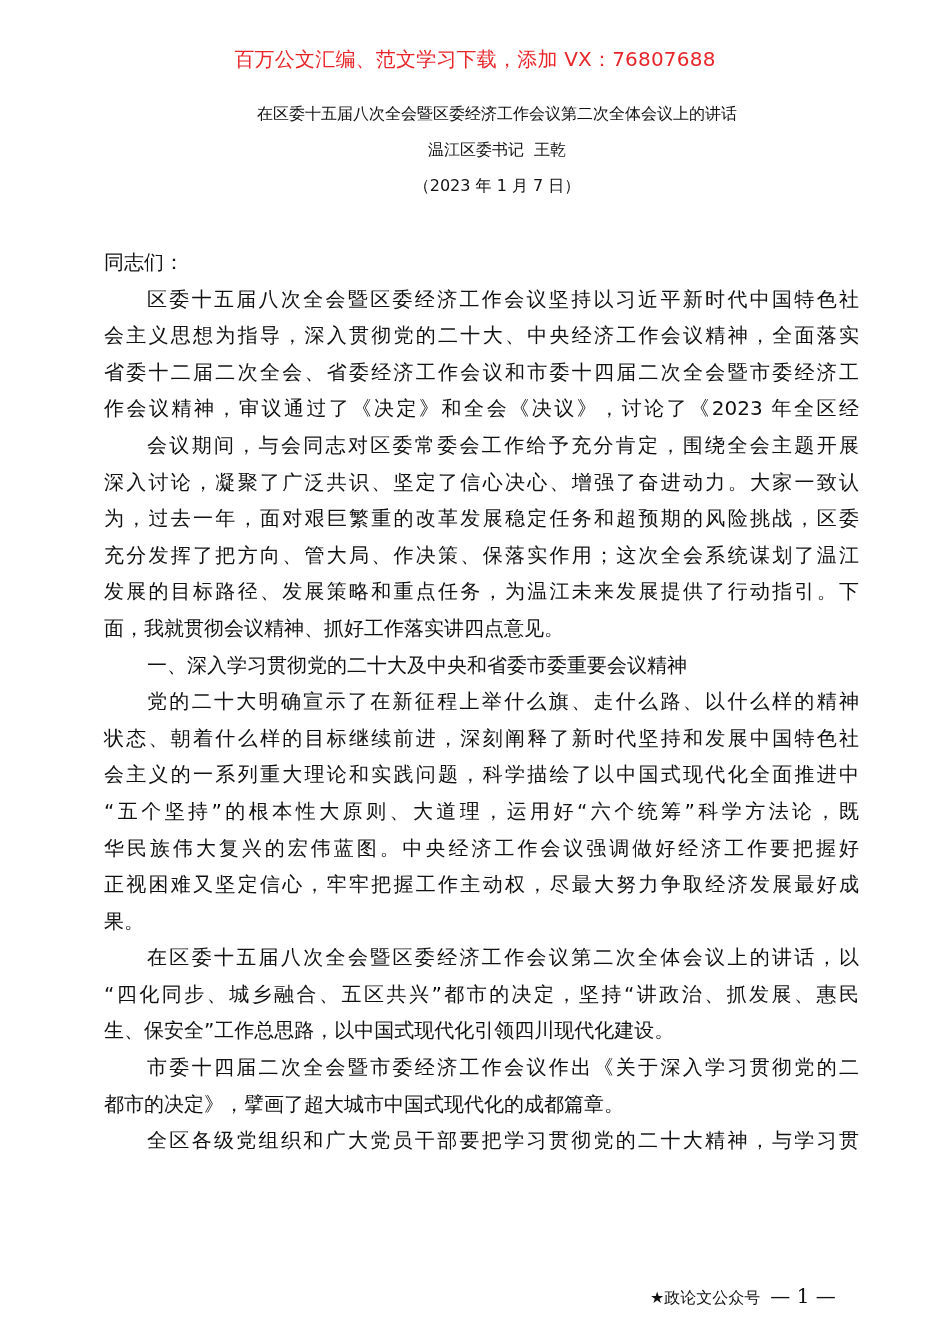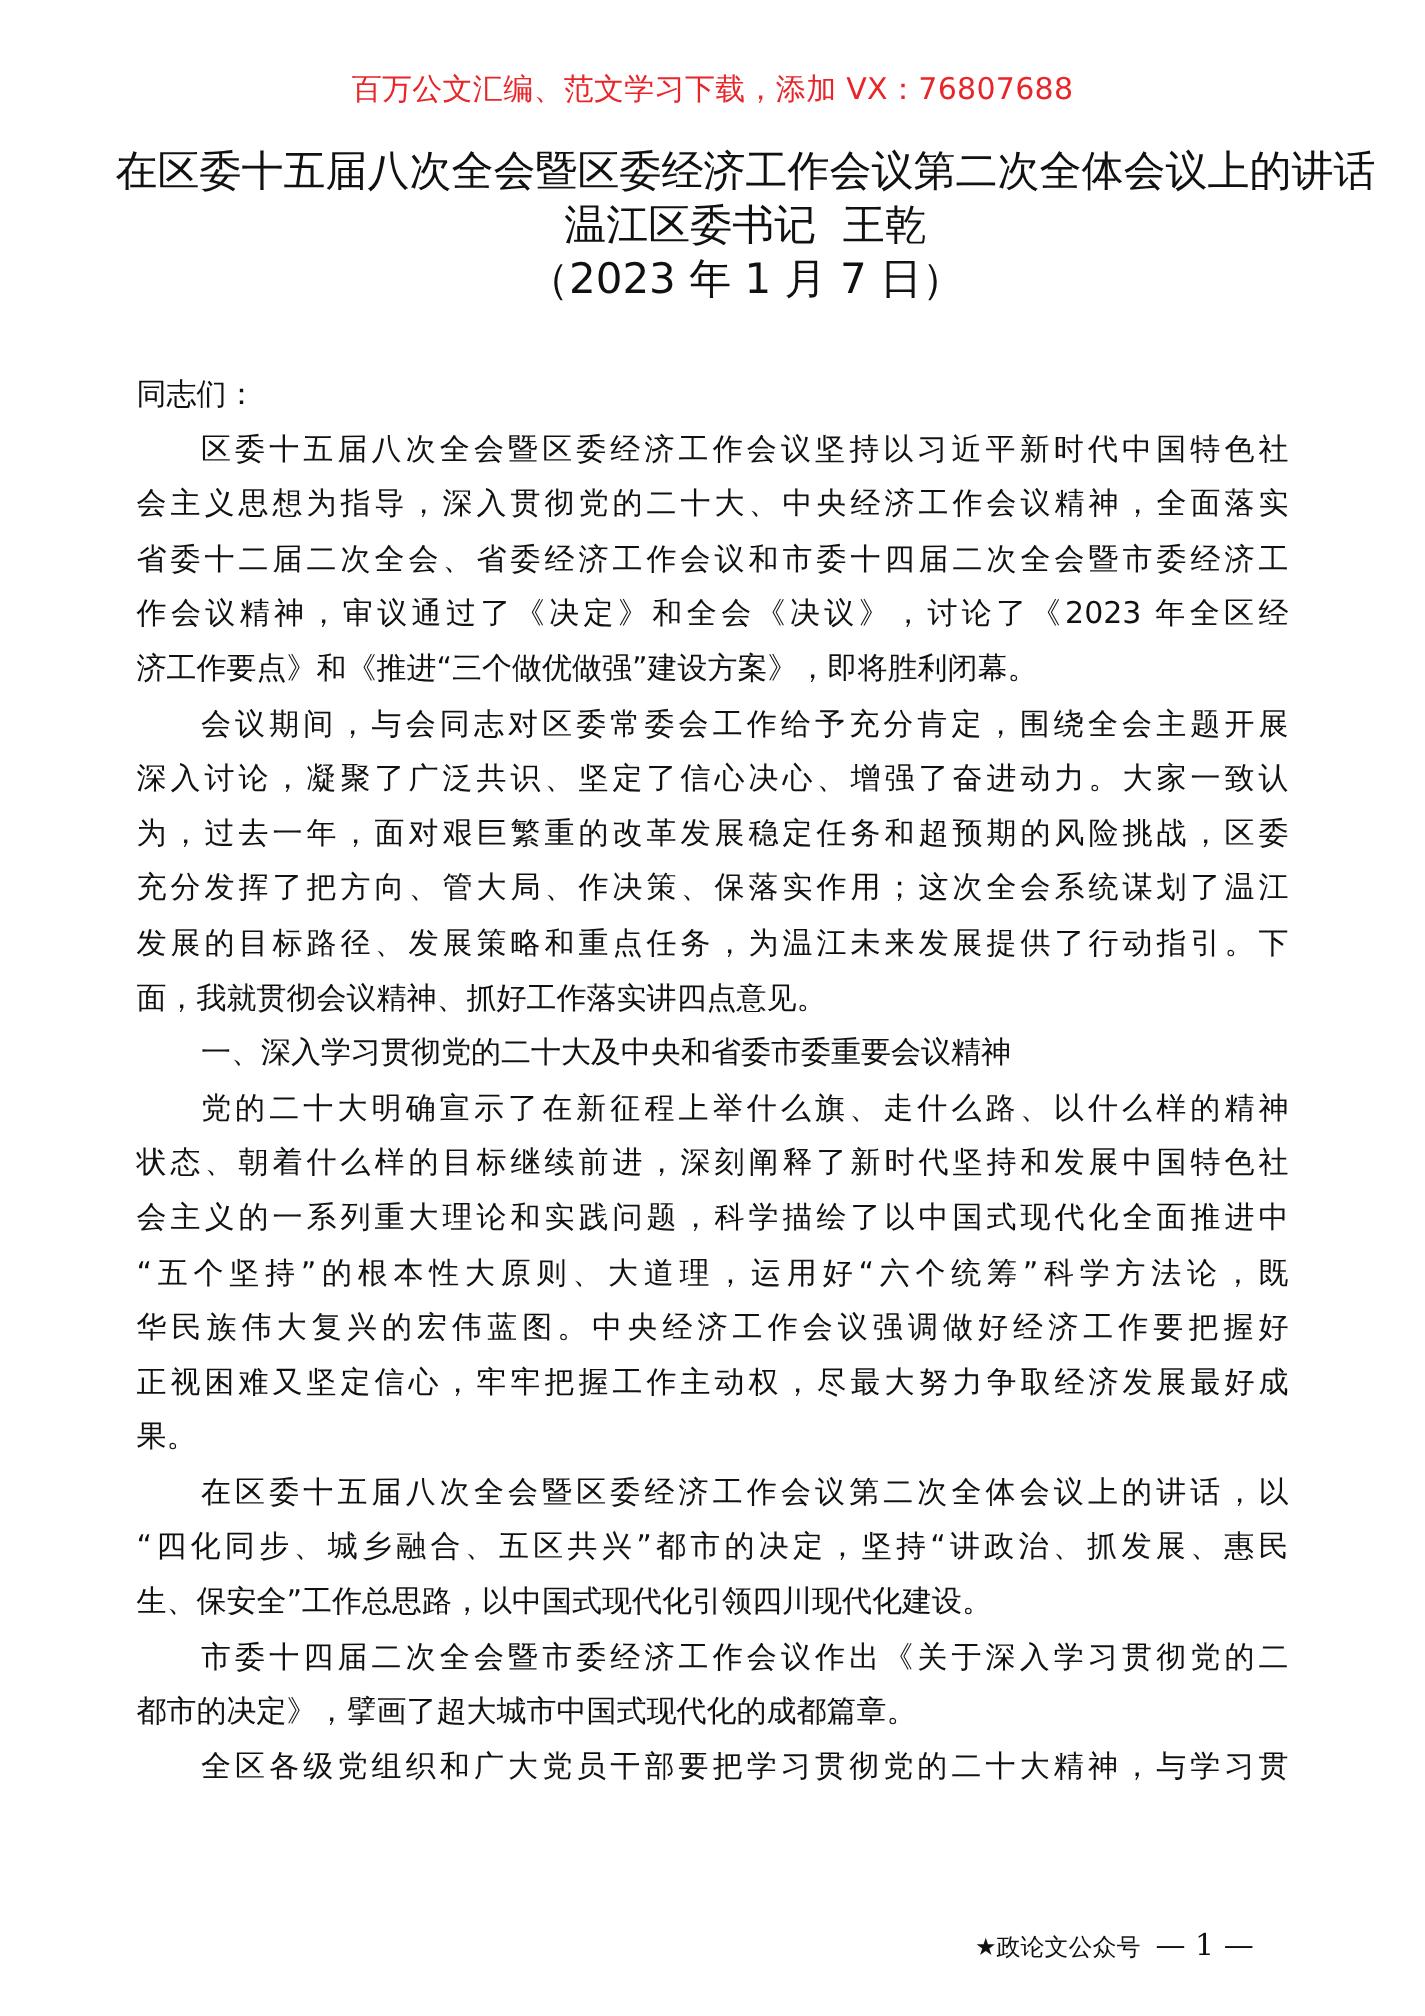--- a/index.html
+++ b/index.html
@@ -1,23 +1,23 @@
 <!DOCTYPE html>
 <html><head>
 <meta charset="utf-8">
 <style>
   html, body { margin: 0; padding: 0; background: #ffffff; }
   body { width: 950px; height: 1344px; position: relative; overflow: hidden;
          font-family: "DejaVu Sans", "Liberation Sans", sans-serif; color: #111; }
   .banner { position: absolute; top: 46px; left: 0; width: 950px; text-align: center;
             font-size: 20px; color: #e8262a; letter-spacing: 0.2px; }
   .title-block { position: absolute; top: 96px; left: 0; width: 950px; text-align: center; }
-  .title-line { font-size: 28px; line-height: 36px; height: 36px; white-space: nowrap; padding-left: 44px; }
+  .title-line { font-size: 16px; line-height: 36px; height: 36px; white-space: nowrap; padding-left: 44px; }
   .body { position: absolute; top: 244px; left: 91px; width: 768px; font-size: 20px; }
-  .line { height: 36.6px; line-height: 36.6px; white-space: nowrap; overflow: visible; text-align: justify; text-align-last: justify; }
+  .line { height: 36.6px; line-height: 36.6px; white-space: nowrap; overflow: visible; text-align: justify; text-align-last: justify; margin-left: 13px; }
   .line.last { text-align-last: left; }
   .indent { padding-left: 43px; }
   .footer { position: absolute; top: 1284px; left: 650px; font-size: 16px; color: #111;
             white-space: nowrap; }
   .footer .pg { font-family: "DejaVu Serif", "Liberation Serif", serif; font-size: 20px; margin-left: 10px; }
 </style>
 </head>
 <body>
 
 <div class="banner">百万公文汇编、范文学习下载，添加 VX：76807688</div>
@@ -27,21 +27,20 @@
   <div class="title-line" style="white-space:pre;">温江区委书记  王乾</div>
   <div class="title-line">（2023 年 1 月 7 日）</div>
 </div>
 
 <div class="body">
   <div class="line last">同志们：</div>
   <div class="line indent">区委十五届八次全会暨区委经济工作会议坚持以习近平新时代中国特色社</div>
   <div class="line">会主义思想为指导，深入贯彻党的二十大、中央经济工作会议精神，全面落实</div>
   <div class="line">省委十二届二次全会、省委经济工作会议和市委十四届二次全会暨市委经济工</div>
   <div class="line">作会议精神，审议通过了《决定》和全会《决议》，讨论了《2023 年全区经</div>
-  <div class="line last">济工作要点》和《推进“三个做优做强”建设方案》，即将胜利闭幕。</div>
   <div class="line indent">会议期间，与会同志对区委常委会工作给予充分肯定，围绕全会主题开展</div>
   <div class="line">深入讨论，凝聚了广泛共识、坚定了信心决心、增强了奋进动力。大家一致认</div>
   <div class="line">为，过去一年，面对艰巨繁重的改革发展稳定任务和超预期的风险挑战，区委</div>
   <div class="line">充分发挥了把方向、管大局、作决策、保落实作用；这次全会系统谋划了温江</div>
   <div class="line">发展的目标路径、发展策略和重点任务，为温江未来发展提供了行动指引。下</div>
   <div class="line last">面，我就贯彻会议精神、抓好工作落实讲四点意见。</div>
   <div class="line indent last">一、深入学习贯彻党的二十大及中央和省委市委重要会议精神</div>
   <div class="line indent">党的二十大明确宣示了在新征程上举什么旗、走什么路、以什么样的精神</div>
   <div class="line">状态、朝着什么样的目标继续前进，深刻阐释了新时代坚持和发展中国特色社</div>
   <div class="line">会主义的一系列重大理论和实践问题，科学描绘了以中国式现代化全面推进中</div>

